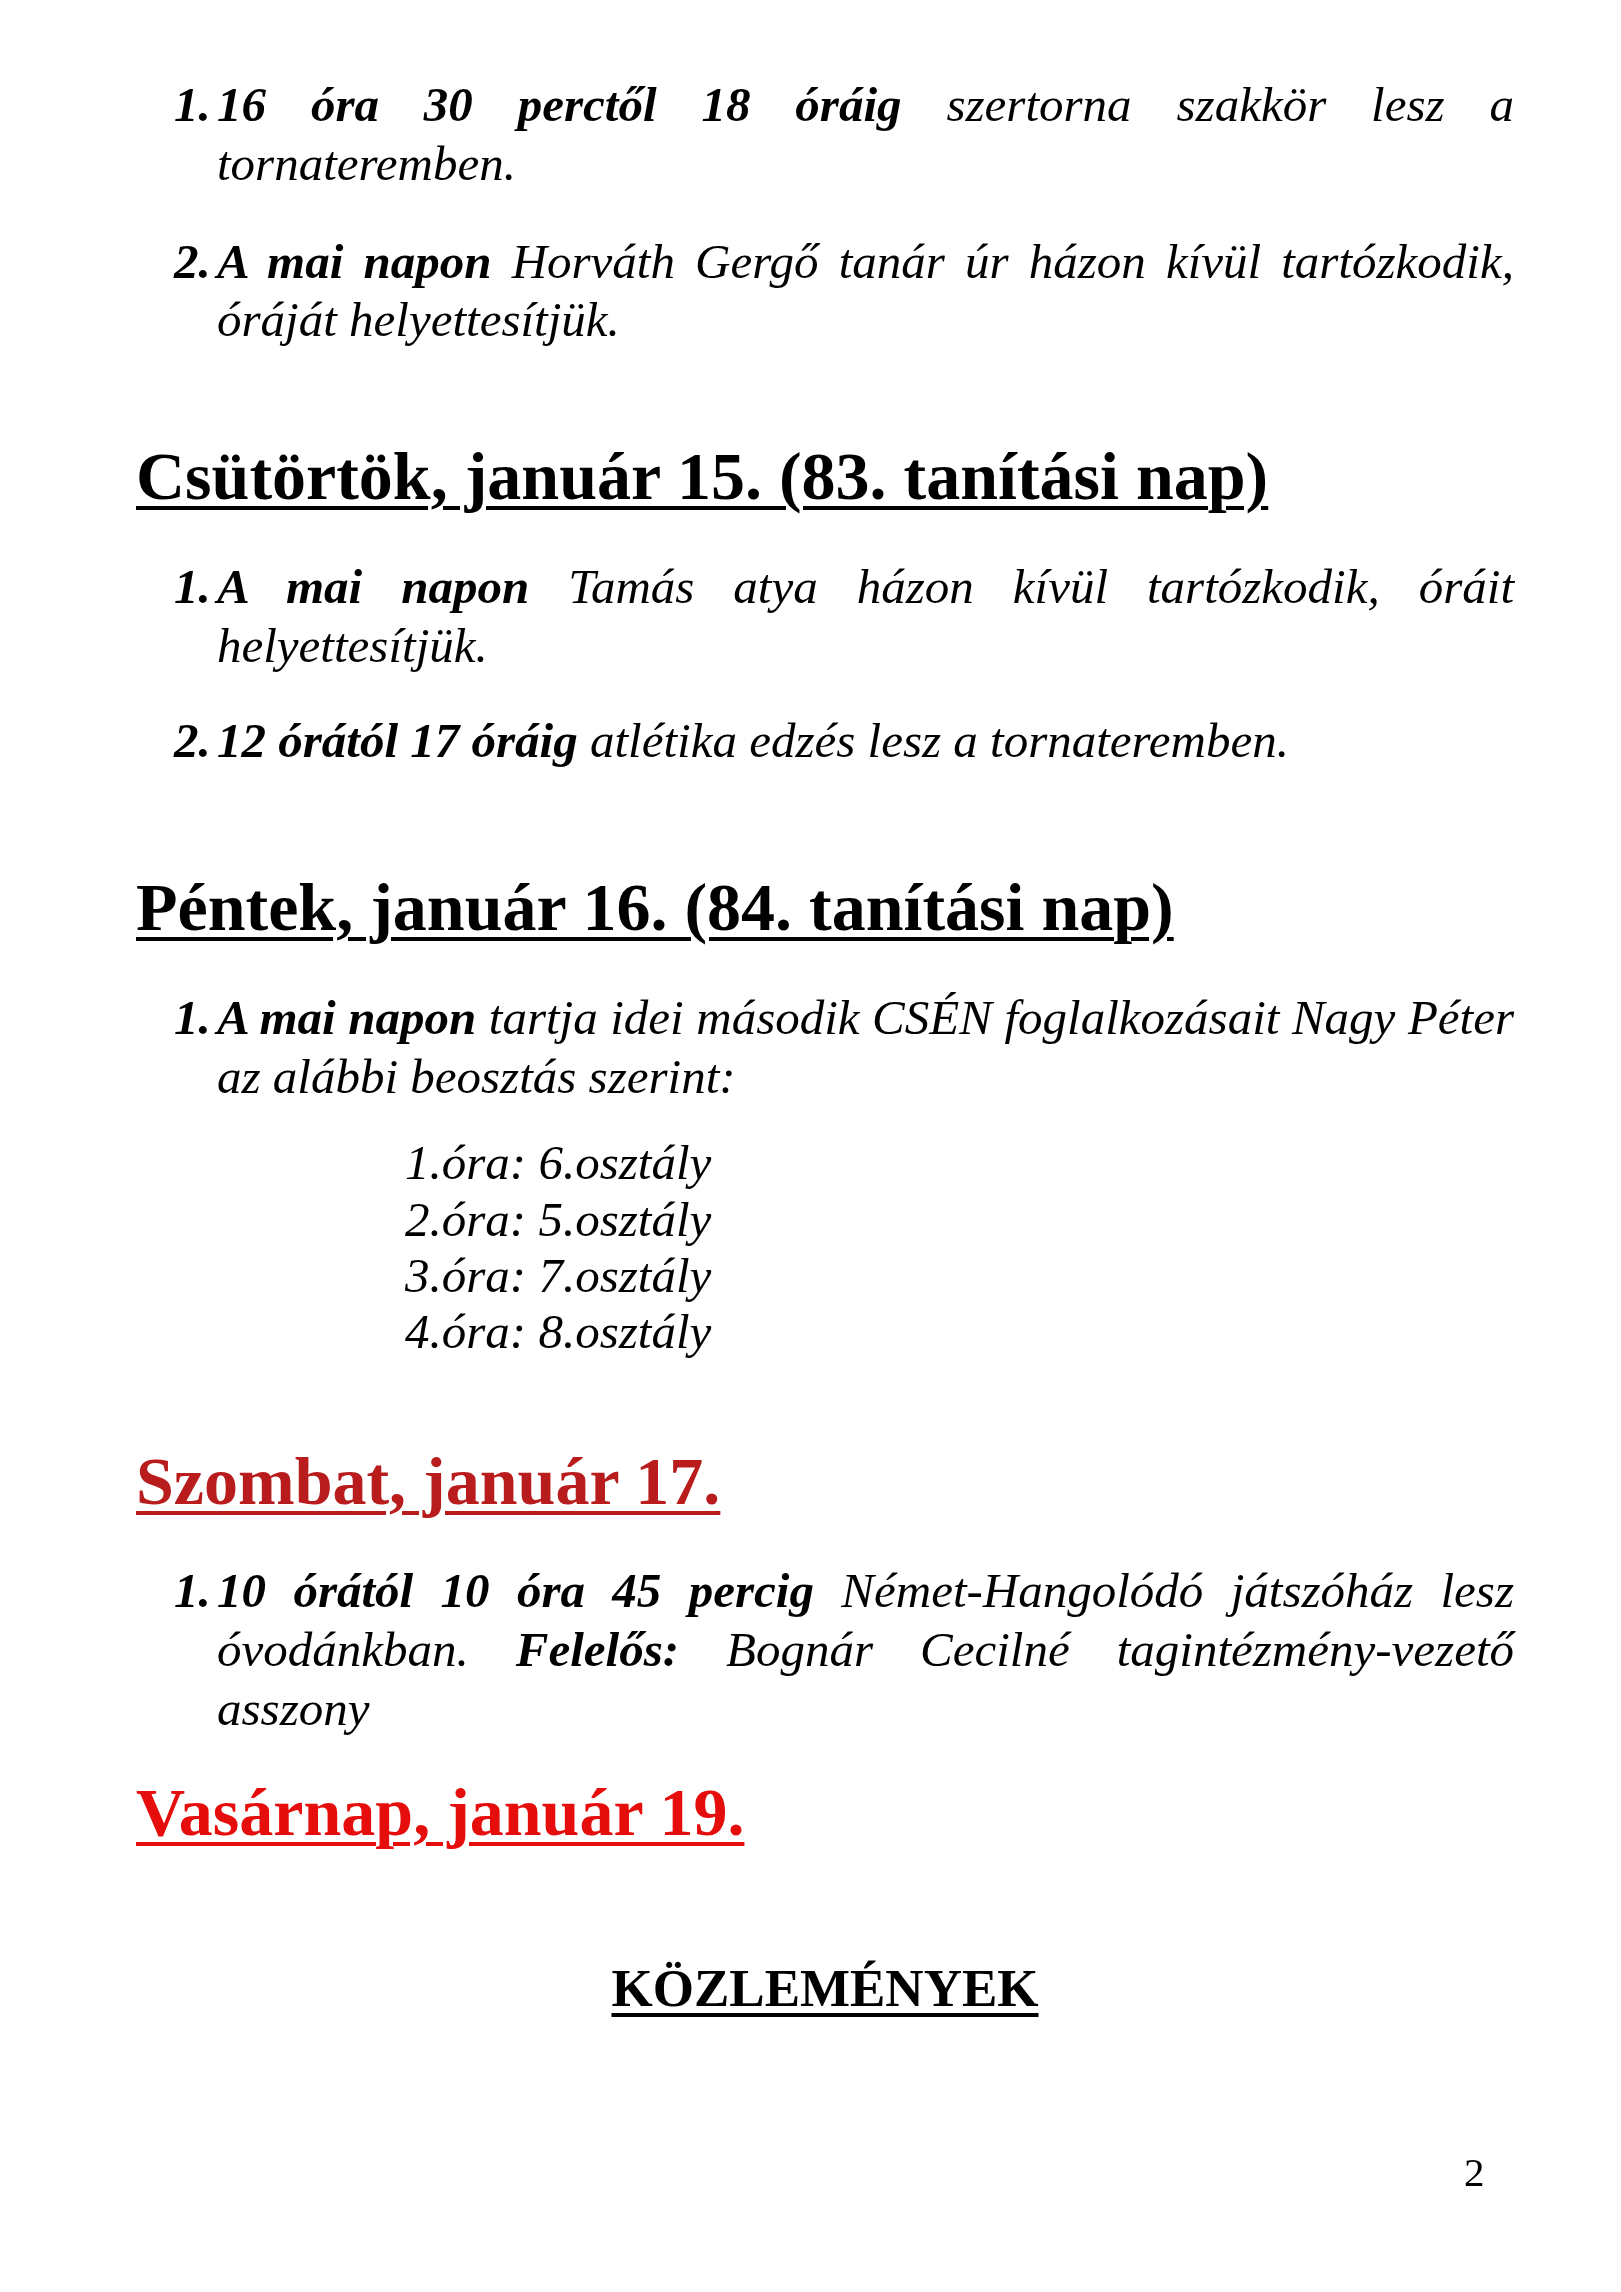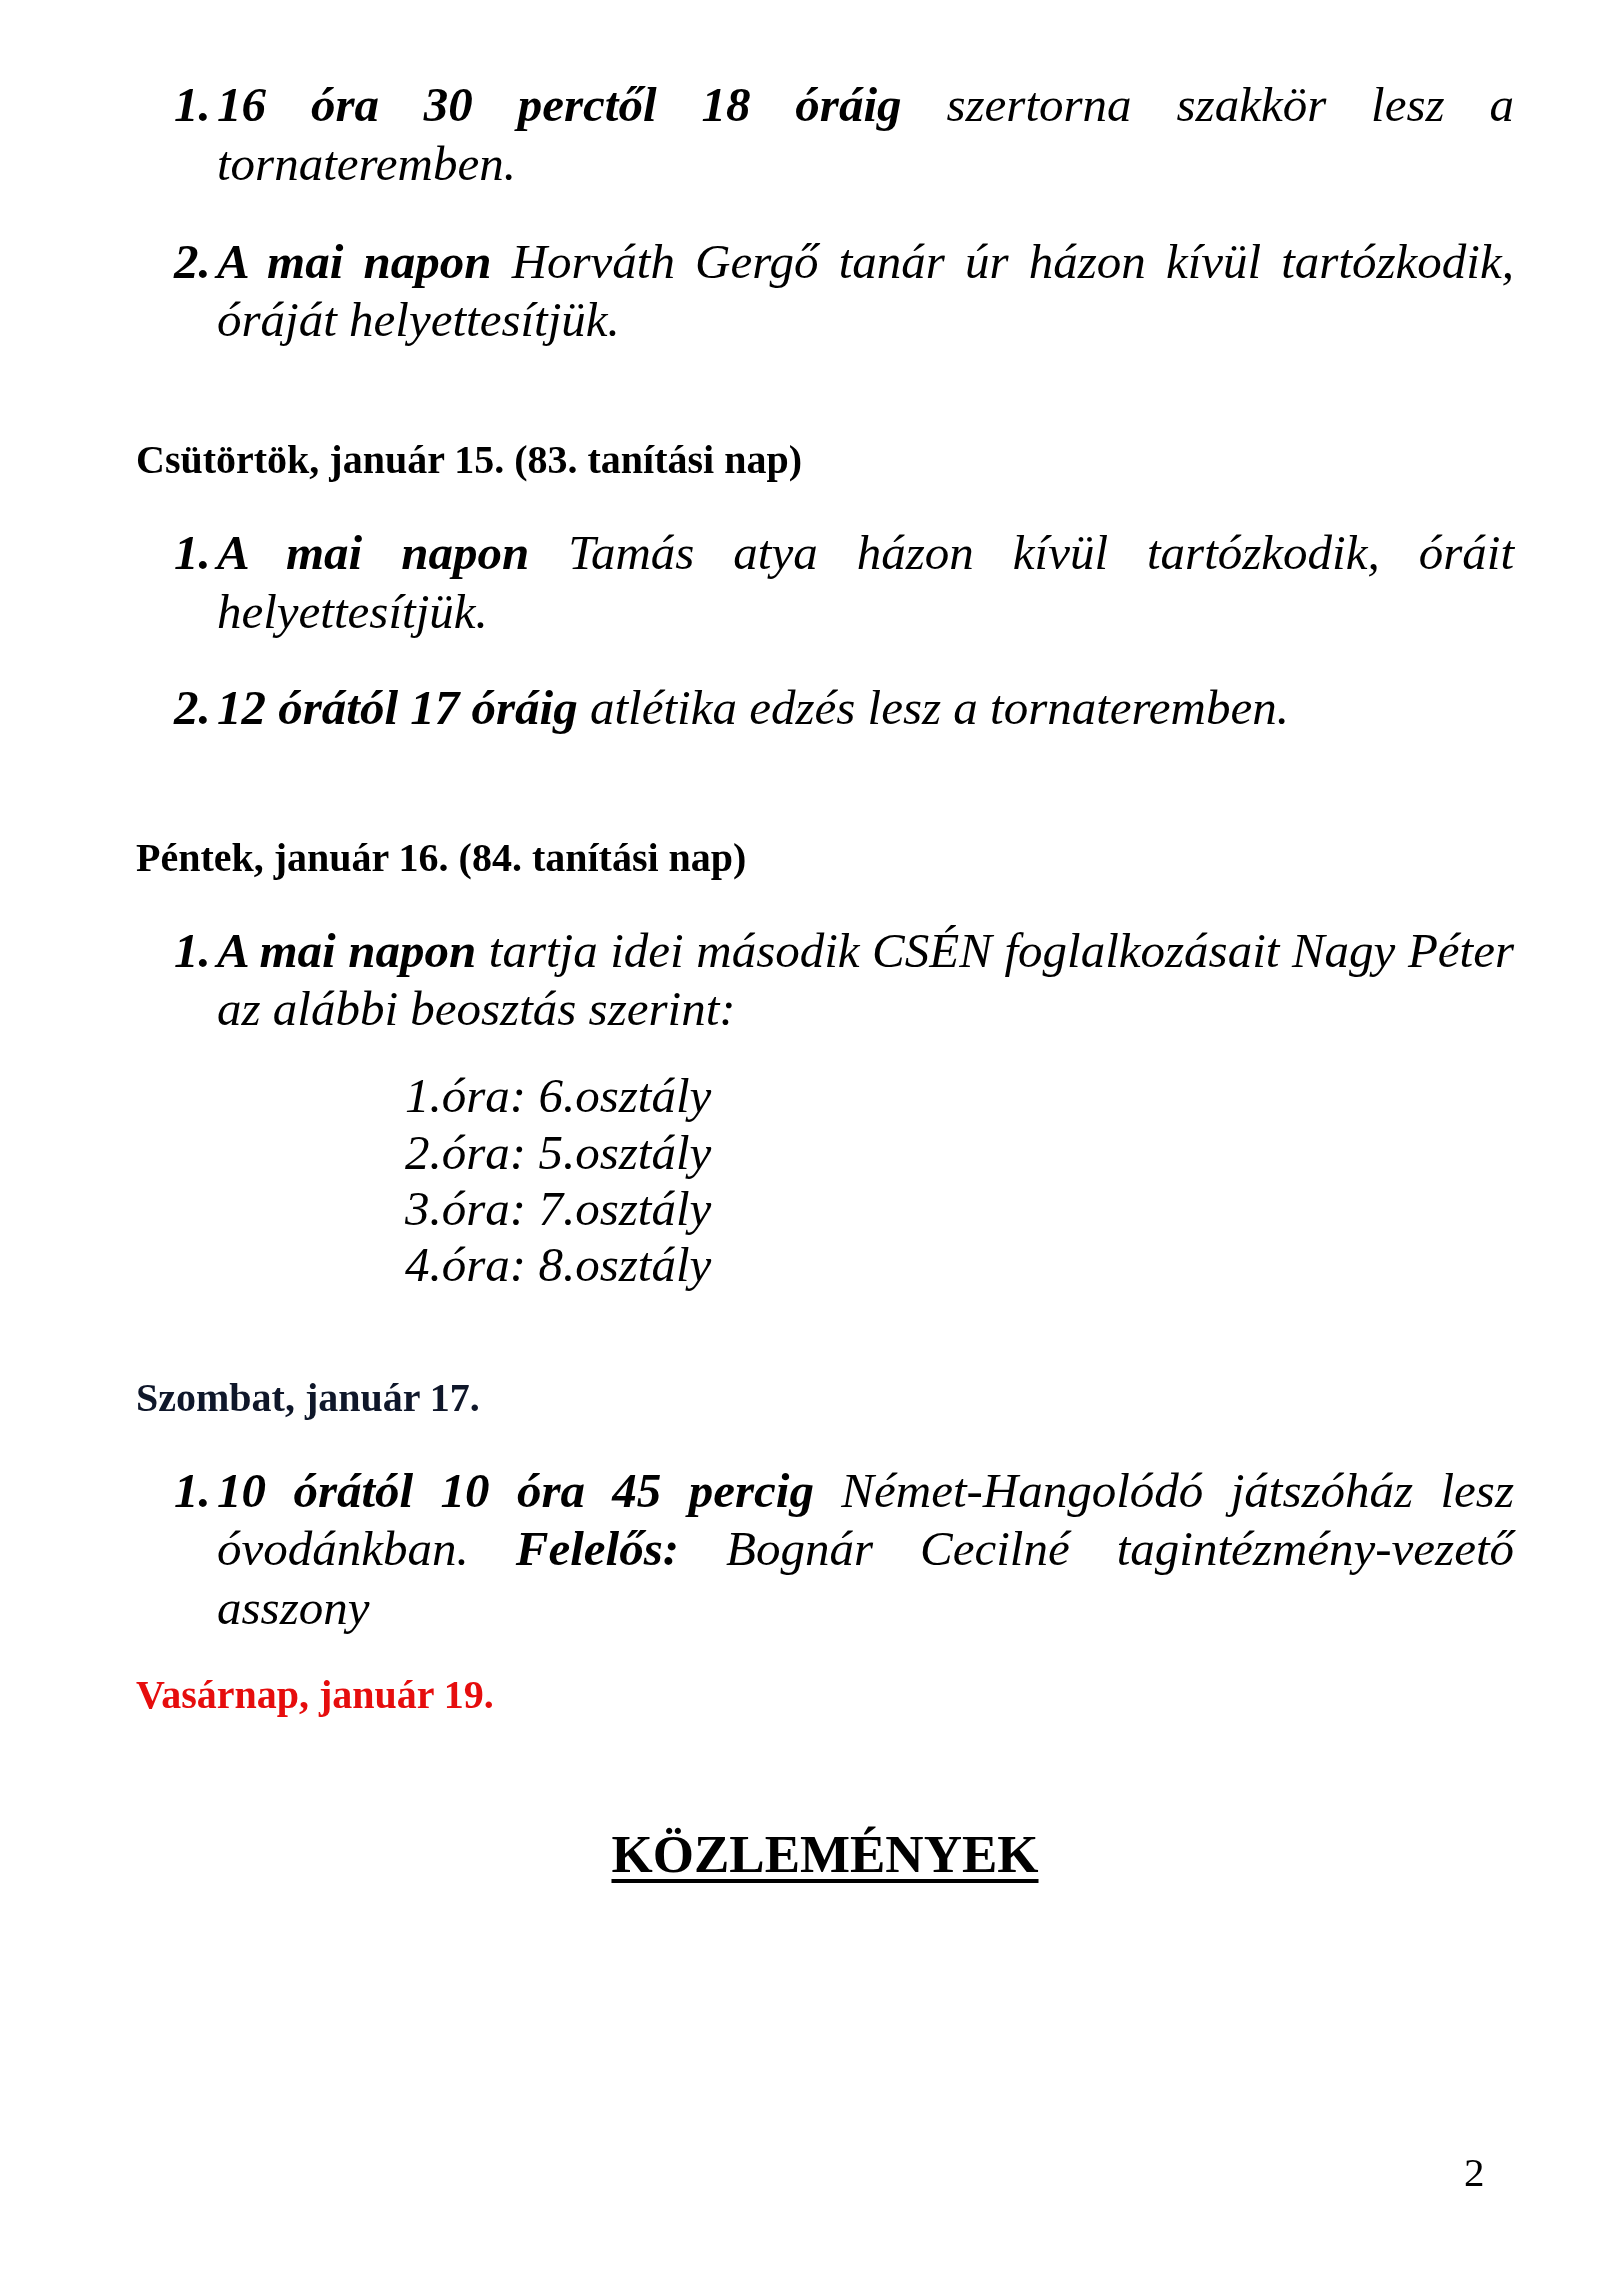--- a/index.html
+++ b/index.html
@@ -38,24 +38,25 @@
   }
   .item .body {
     flex: 1 1 auto;
     text-align: justify;
     text-align-last: left;
   }
   .lead { font-weight: bold; }
   
   .day-heading {
     margin: 0 0 40px 0;
-    font-size: 40px;
+    font-size: 68px;
     line-height: 1.2;
     font-weight: bold;
     font-style: normal;
+    text-decoration: underline;
     text-decoration-thickness: 3.9px;
     text-underline-offset: 6.9px;
   }
   .mt-intro  { margin-top: 86px; }
   .mt-big    { margin-top: 96px; }
   .mt-mid    { margin-top: 80px; }
   .mt-small  { margin-top: 33px; }
   .item.tight { margin-bottom: 37px; }
   .item.last  { margin-bottom: 0; }
   
@@ -122,21 +123,21 @@
         <div class="schedule">
           <div>1.óra: 6.osztály</div>
           <div>2.óra: 5.osztály</div>
           <div>3.óra: 7.osztály</div>
           <div>4.óra: 8.osztály</div>
         </div>
       </span>
     </li>
   </ol>
 
-  <h2 class="day-heading mt-mid" style="color: #0f172a;">Szombat, január 17.</h2>
+  <h2 class="day-heading mt-mid" style="color: #b91c1c;">Szombat, január 17.</h2>
   <ol class="nlist">
     <li class="item last">
       <span class="num">1.</span>
       <span class="body"><span class="lead">10 órától 10 óra 45 percig</span><span> Német-Hangolódó játszóház lesz óvodánkban. </span><span class="lead">Felelős:</span><span> Bognár Cecilné tagintézmény-vezető asszony</span></span>
     </li>
   </ol>
 
   <h2 class="day-heading mt-small" style="color: rgb(230, 13, 13);">Vasárnap, január 19.</h2>
 
   <h1 class="announcements">KÖZLEMÉNYEK</h1>

